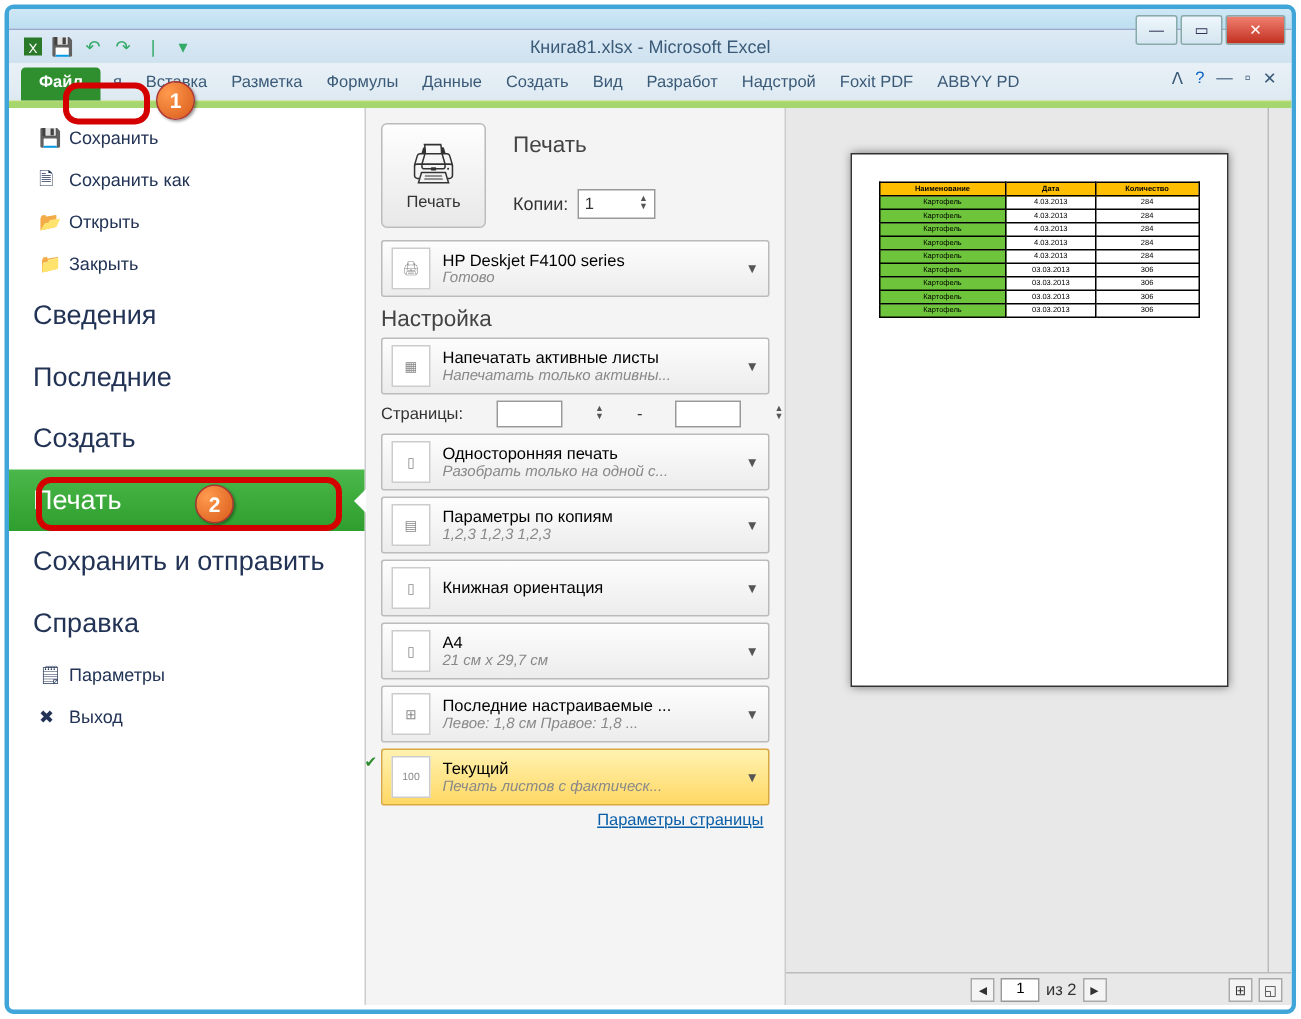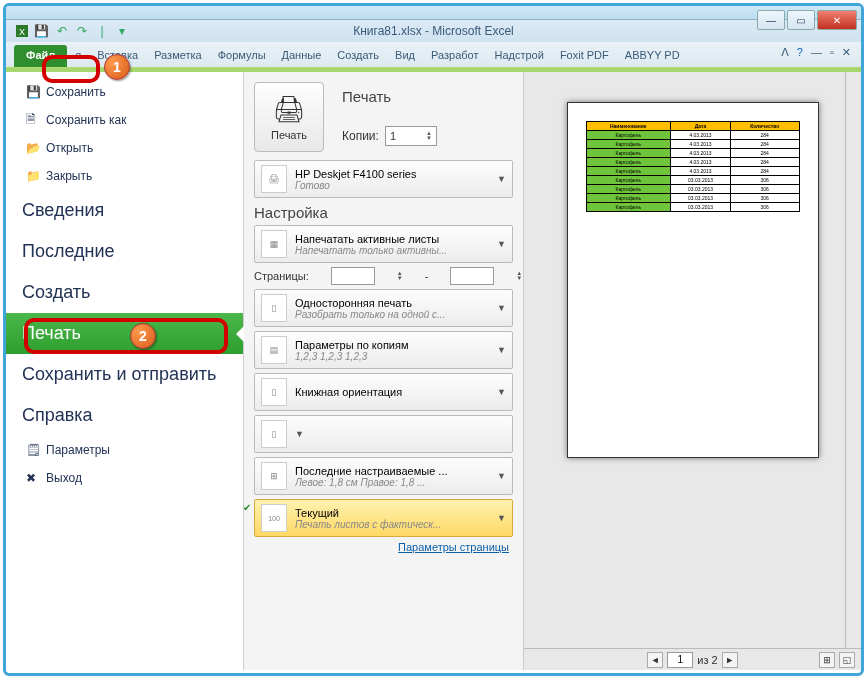--- a/index.html
+++ b/index.html
@@ -229,20 +229,24 @@
       <div class="dd">
         <span class="dd-icon">▯</span>
         <div class="dd-text">
           <div class="dd-title">Книжная ориентация</div>
         </div>
         <span class="dd-arrow">▼</span>
       </div>
 
       <div class="dd">
         <span class="dd-icon">▯</span>
+        <div class="dd-text">
+          <div class="dd-title">A4</div>
+          <div class="dd-sub">21 см x 29,7 см</div>
+        </div>
         <span class="dd-arrow">▼</span>
       </div>
 
       <div class="dd">
         <span class="dd-icon">⊞</span>
         <div class="dd-text">
           <div class="dd-title">Последние настраиваемые ...</div>
           <div class="dd-sub">Левое: 1,8 см   Правое: 1,8 ...</div>
         </div>
         <span class="dd-arrow">▼</span>

